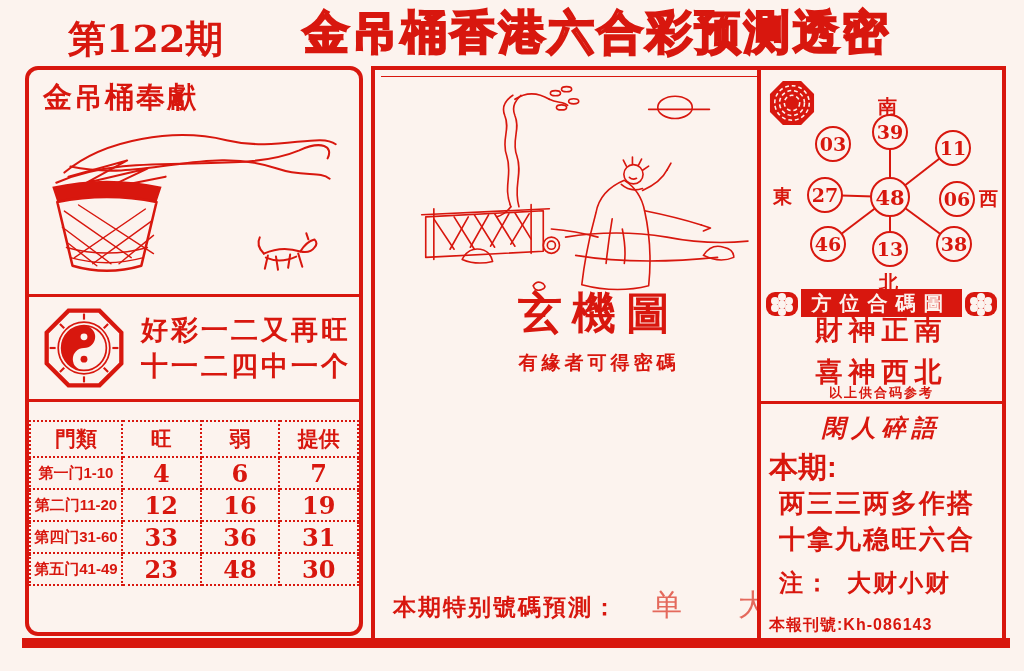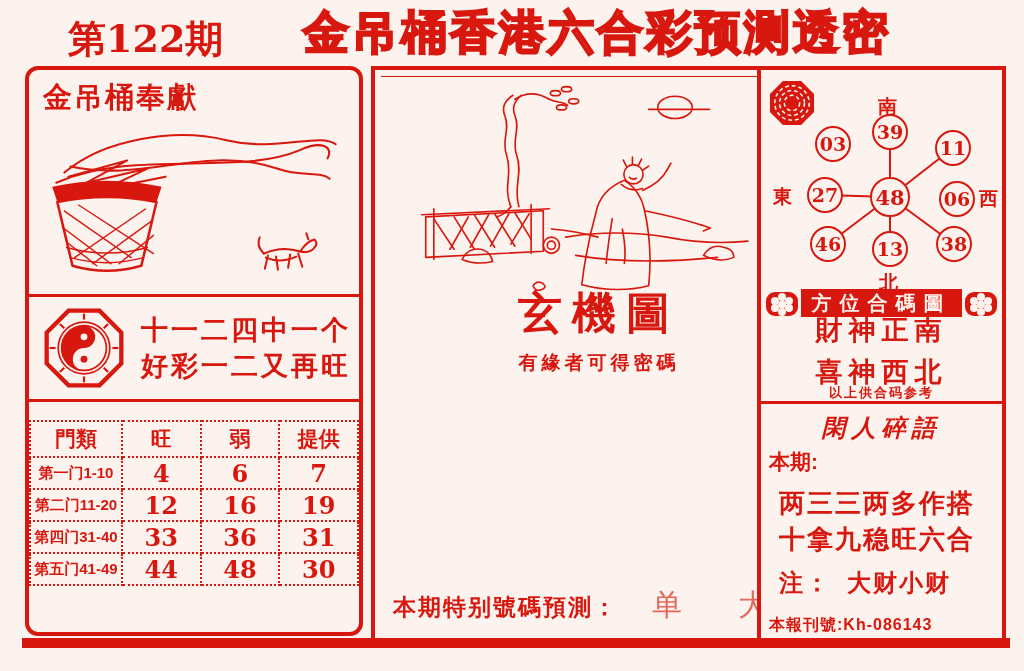--- a/index.html
+++ b/index.html
@@ -62,21 +62,21 @@
   .dir{position:absolute;font-size:19px;font-weight:bold;}
   .banner-row{position:absolute;left:4px;top:219px;right:4px;height:28px;display:flex;}
   .banner{
     flex:1;background:var(--red);color:var(--paper);text-align:center;font-size:20px;
     font-weight:bold;letter-spacing:8px;height:28px;line-height:28px;margin:0 2px;
   }
   .fortune1{position:absolute;top:242px;left:0;width:100%;text-align:center;font-size:27px;font-weight:bold;letter-spacing:6px;}
   .fortune2{position:absolute;top:284px;left:0;width:100%;text-align:center;font-size:27px;font-weight:bold;letter-spacing:6px;}
   .refnote{position:absolute;top:314px;left:0;width:100%;text-align:center;font-size:13px;font-weight:bold;letter-spacing:2px;}
   .gossip{position:absolute;top:8px;left:0;width:100%;text-align:center;font-size:24px;font-weight:bold;letter-spacing:6px;font-style:italic;}
-  .period{position:absolute;top:44px;left:8px;font-size:21px;font-weight:bold;}
+  .period{position:absolute;top:44px;left:8px;font-size:29px;font-weight:bold;}
   .verse1{position:absolute;top:82px;left:18px;font-size:26px;font-weight:bold;letter-spacing:2px;white-space:nowrap;}
   .verse2{position:absolute;top:118px;left:18px;font-size:26px;font-weight:bold;letter-spacing:2px;white-space:nowrap;}
   .remark{position:absolute;top:163px;left:18px;font-size:24px;font-weight:bold;letter-spacing:2px;white-space:nowrap;}
   .remark .rv{margin-left:16px;}
   .pubno{position:absolute;bottom:8px;left:8px;font-size:16px;font-weight:bold;letter-spacing:1px;}
   svg .stroke{stroke:var(--red);fill:none;stroke-linecap:round;stroke-linejoin:round;}
 </style>
 </head>
 <body>
 
@@ -141,22 +141,22 @@
           <line x1="-28" y1="28" x2="-23" y2="23"></line>
             <line x1="28" y1="28" x2="23" y2="23"></line>
         </g>
         <circle r="30" fill="none" stroke="#d8170e" stroke-width="2"></circle>
         <circle r="26" fill="#fcf3ee" stroke="#d8170e" stroke-width="2"></circle>
         <path d="M0,-26 A26,26 0 0,0 0,26 A13,13 0 0,1 0,0 A13,13 0 0,0 0,-26 Z" fill="#d8170e"></path>
         <circle cx="0" cy="-13" r="4" fill="#fcf3ee"></circle>
         <circle cx="0" cy="13" r="4" fill="#d8170e"></circle>
       </svg>
       <div class="slogan">
+        <div>好彩一二又再旺</div>
         <div>十一二四中一个</div>
-        <div>好彩一二又再旺</div>
       </div>
     </div>
 
     <div class="s3">
       <table class="cat">
         <tbody>
             <tr>
           <th>門類</th>
           <th class="n">旺</th>
           <th class="n">弱</th>
@@ -168,28 +168,28 @@
           <td class="num">6</td>
           <td class="num">7</td>
         </tr>
         <tr>
           <td class="lbl">第二门11-20</td>
           <td class="num">12</td>
           <td class="num">16</td>
           <td class="num">19</td>
         </tr>
         <tr>
-          <td class="lbl">第四门31-40</td>
+          <td class="lbl">第四门31-60</td>
           <td class="num">33</td>
           <td class="num">36</td>
           <td class="num">31</td>
         </tr>
         <tr>
           <td class="lbl">第五门41-49</td>
-          <td class="num">44</td>
+          <td class="num">23</td>
           <td class="num">48</td>
           <td class="num">30</td>
         </tr>
       </tbody>
         </table>
     </div>
   </div>
 
   <div class="panel box-mid">
     <div class="illus">

